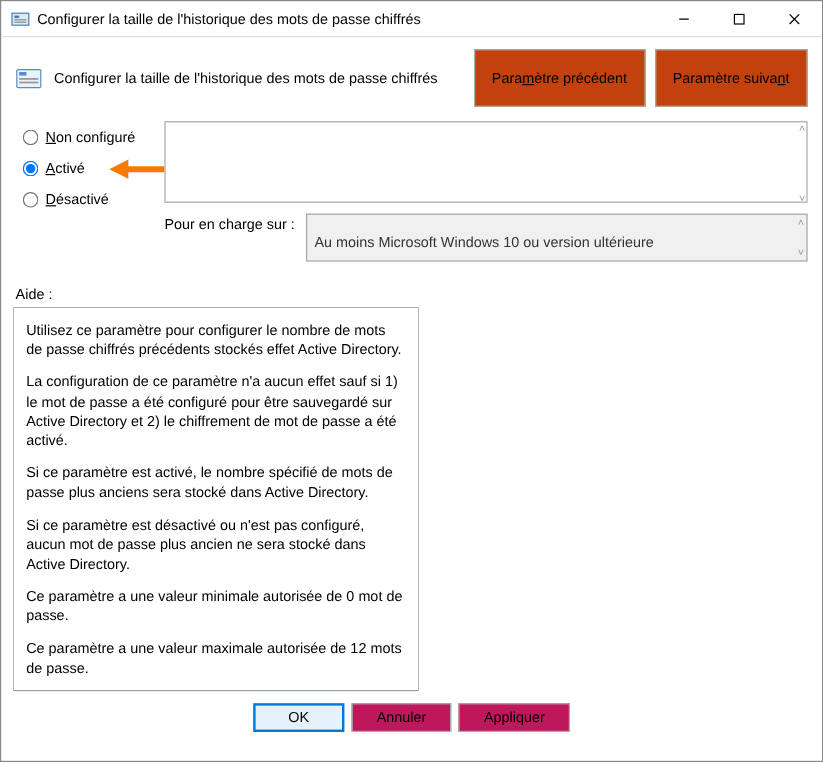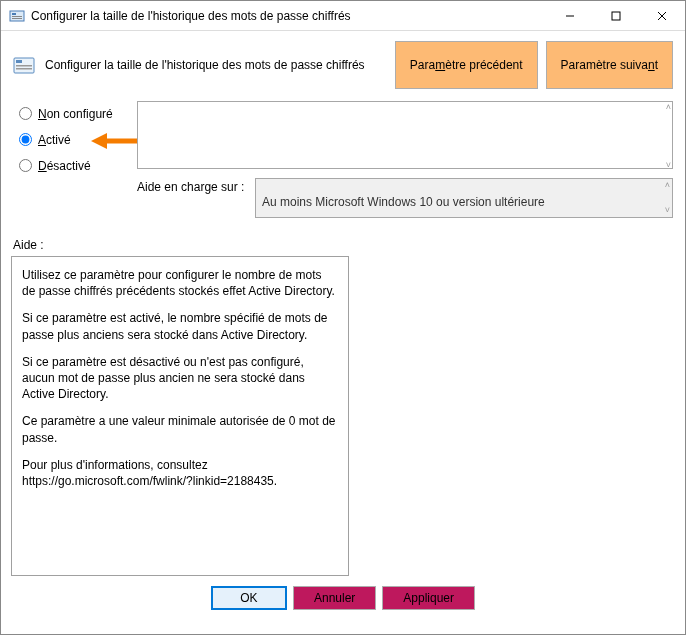--- a/index.html
+++ b/index.html
@@ -7,25 +7,25 @@
 .titlebar { height: 30px; display: flex; align-items: center; padding: 0 0 0 8px; border-bottom: 1px solid #ddd; }
 .titlebar-icon { width: 16px; height: 16px; margin-right: 6px; }
 .titlebar-text { flex: 1; font-size: 12px; }
 .titlebar-btns { display: flex; height: 100%; }
 .tb-btn { width: 46px; height: 100%; display: flex; align-items: center; justify-content: center; }
 .tb-btn svg { width: 10px; height: 10px; }
 .header-row { display: flex; align-items: center; padding: 10px 12px 8px 12px; gap: 10px; }
 .header-icon { width: 22px; height: 22px; flex-shrink: 0; }
 .header-title { flex: 1; font-size: 12px; }
 .nav-btns { display: flex; gap: 8px; }
-.nav-btn { border: 1px solid #adadad; background: #fdba74; padding: 16px 14px; font-size: 12px; cursor: pointer; }
+.nav-btn { border: 1px solid #adadad; background: #c2410c; padding: 16px 14px; font-size: 12px; cursor: pointer; }
 .underline-k { text-decoration: underline; }
 .config-area { display: flex; padding: 4px 12px 0 18px; gap: 8px; }
 .radio-col { width: 110px; padding-top: 6px; }
-.radio-row { display: flex; align-items: flex-start; gap: 6px; margin-bottom: 12px; position: relative; }
+.radio-row { display: flex; align-items: flex-end; gap: 6px; margin-bottom: 12px; position: relative; }
 .radio-row input[type=radio] { width: 13px; height: 13px; }
 .radio-row label { font-size: 12px; }
 .arrow { position: absolute; left: 72px; top: -2px; }
 .fields-col { flex: 1; }
 .field-row { display: flex; gap: 8px; margin-bottom: 6px; }
 .field-label { width: 110px; font-size: 12px; padding-top: 2px; }
 .comment-box { flex: 1; height: 68px; border: 1px solid #a7a7a7; background: #fff; resize: none; font-family: inherit; font-size: 12px; padding: 2px 4px; position: relative; }
 .support-box { flex: 1; height: 40px; border: 1px solid #a7a7a7; background: #f0f0f0; padding: 16px 6px; font-size: 12px; color: #333; position: relative; }
 .scrollhint { position: absolute; right: 2px; display: flex; flex-direction: column; justify-content: space-between; height: calc(100% - 4px); top: 2px; }
 .scrollhint span { color: #999; font-size: 9px; line-height: 1; }
@@ -115,43 +115,45 @@
     <div class="field-row">
       <div style="flex:1;position:relative">
         <textarea class="comment-box" style="width: 100%;"></textarea>
         <div class="scrollhint">
             <span>˄</span>
             <span>˅</span>
           </div>
       </div>
     </div>
     <div class="field-row">
-      <div class="field-label">Aide en charge sur :</div>
+      <div class="field-label">Pour en charge sur :</div>
       <div class="support-box">
         <span>Au moins Microsoft Windows 10 ou version ultérieure</span>
         <div class="scrollhint">
             <span>˄</span>
             <span>˅</span>
           </div>
       </div>
     </div>
   </div>
 </div>
 
 <div class="labels-row">
   <div class="label-right">Aide :</div>
 </div>
 
 <div class="panes">
   <div class="pane pane-right">
     <div class="help-text">
       <p>Utilisez ce paramètre pour configurer le nombre de mots de passe chiffrés précédents stockés effet Active Directory.</p>
+      <p>La configuration de ce paramètre n'a aucun effet sauf si 1) le mot de passe a été configuré pour être sauvegardé sur Active Directory et 2) le chiffrement de mot de passe a été activé.</p>
       <p>Si ce paramètre est activé, le nombre spécifié de mots de passe plus anciens sera stocké dans Active Directory.</p>
       <p>Si ce paramètre est désactivé ou n'est pas configuré, aucun mot de passe plus ancien ne sera stocké dans Active Directory.</p>
       <p>Ce paramètre a une valeur minimale autorisée de 0 mot de passe.</p>
+      <p>Ce paramètre a une valeur maximale autorisée de 12 mots de passe.</p>
       <p>Pour plus d'informations, consultez https://go.microsoft.com/fwlink/?linkid=2188435.</p>
     </div>
   </div>
 </div>
 
 <div class="footer">
   <button class="btn-ok">OK</button>
   <button>Annuler</button>
   <button>Appliquer</button>
 </div>

